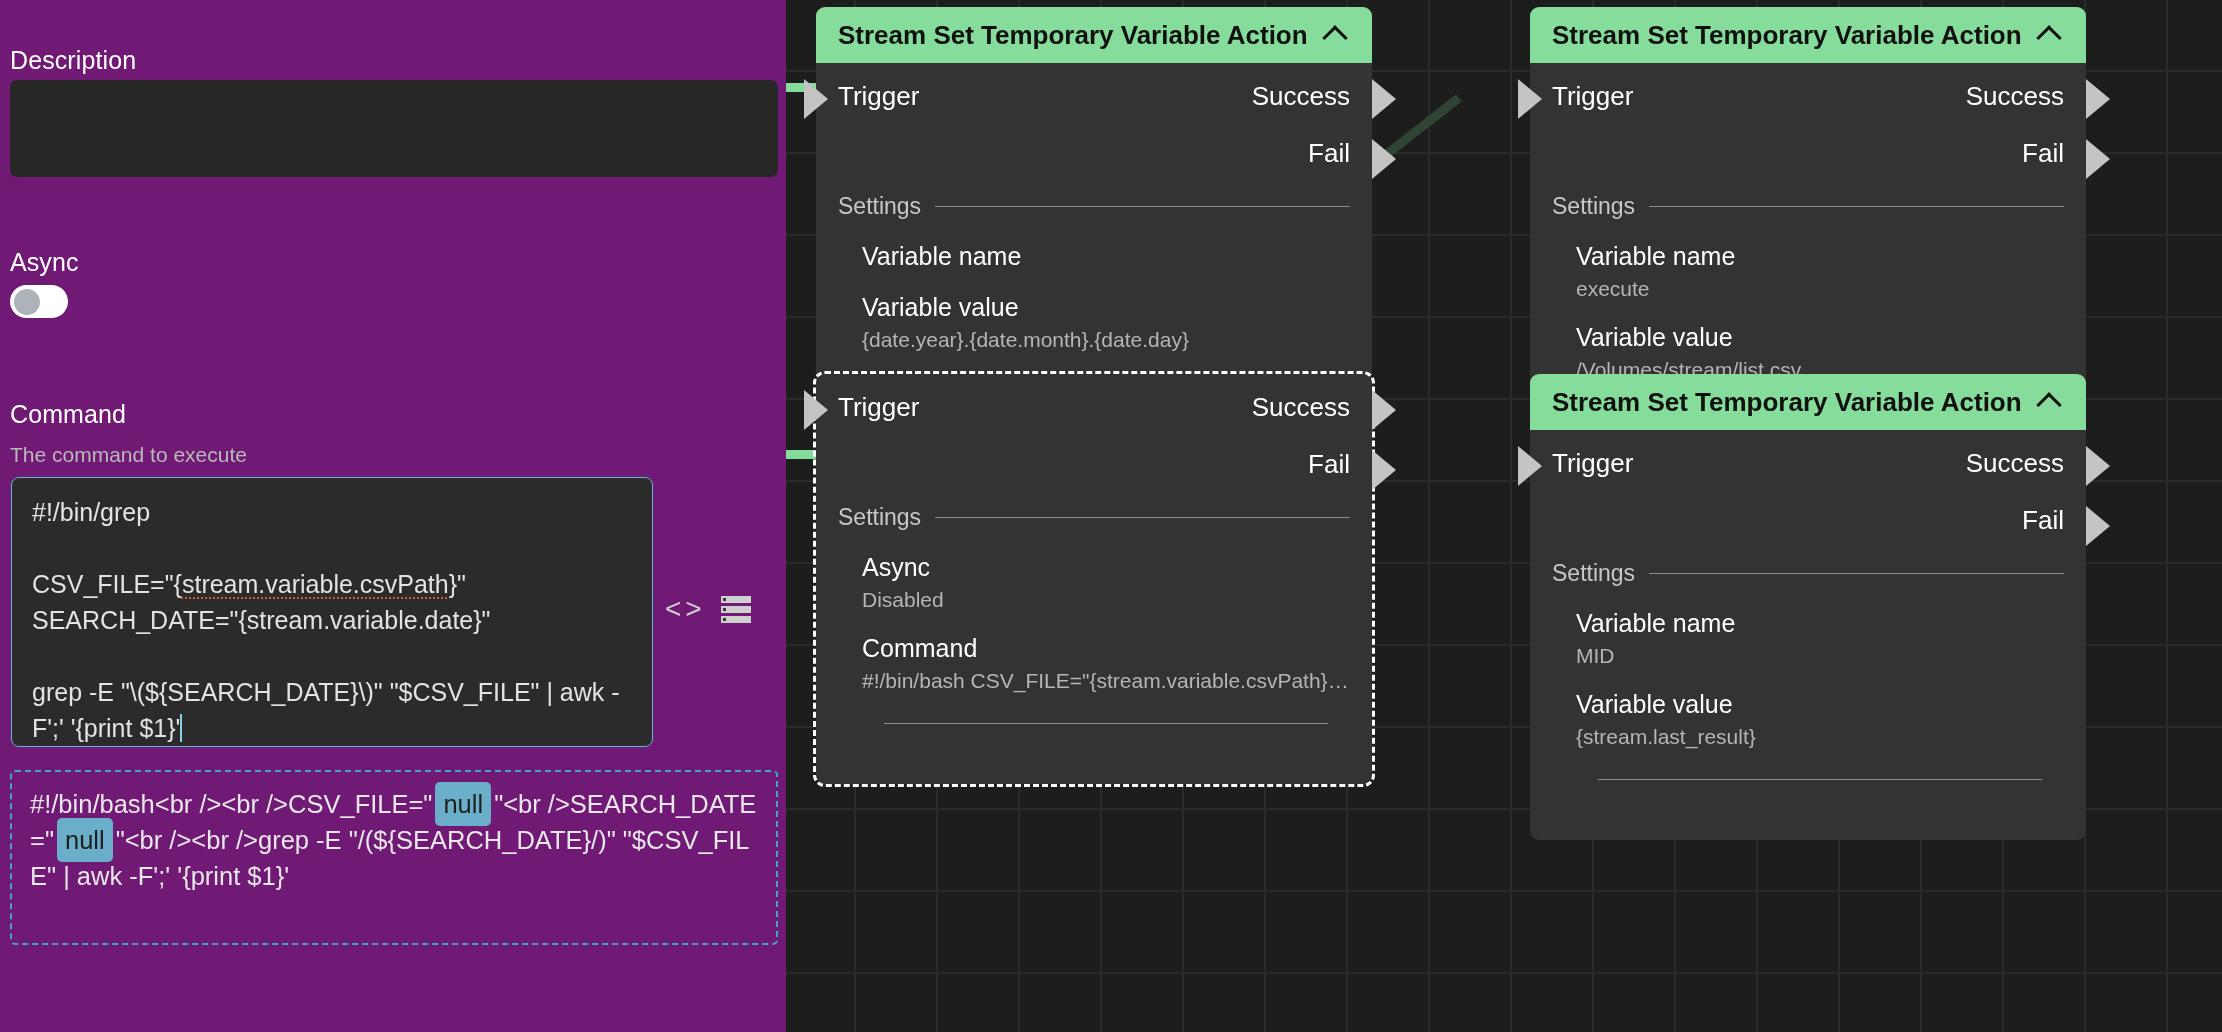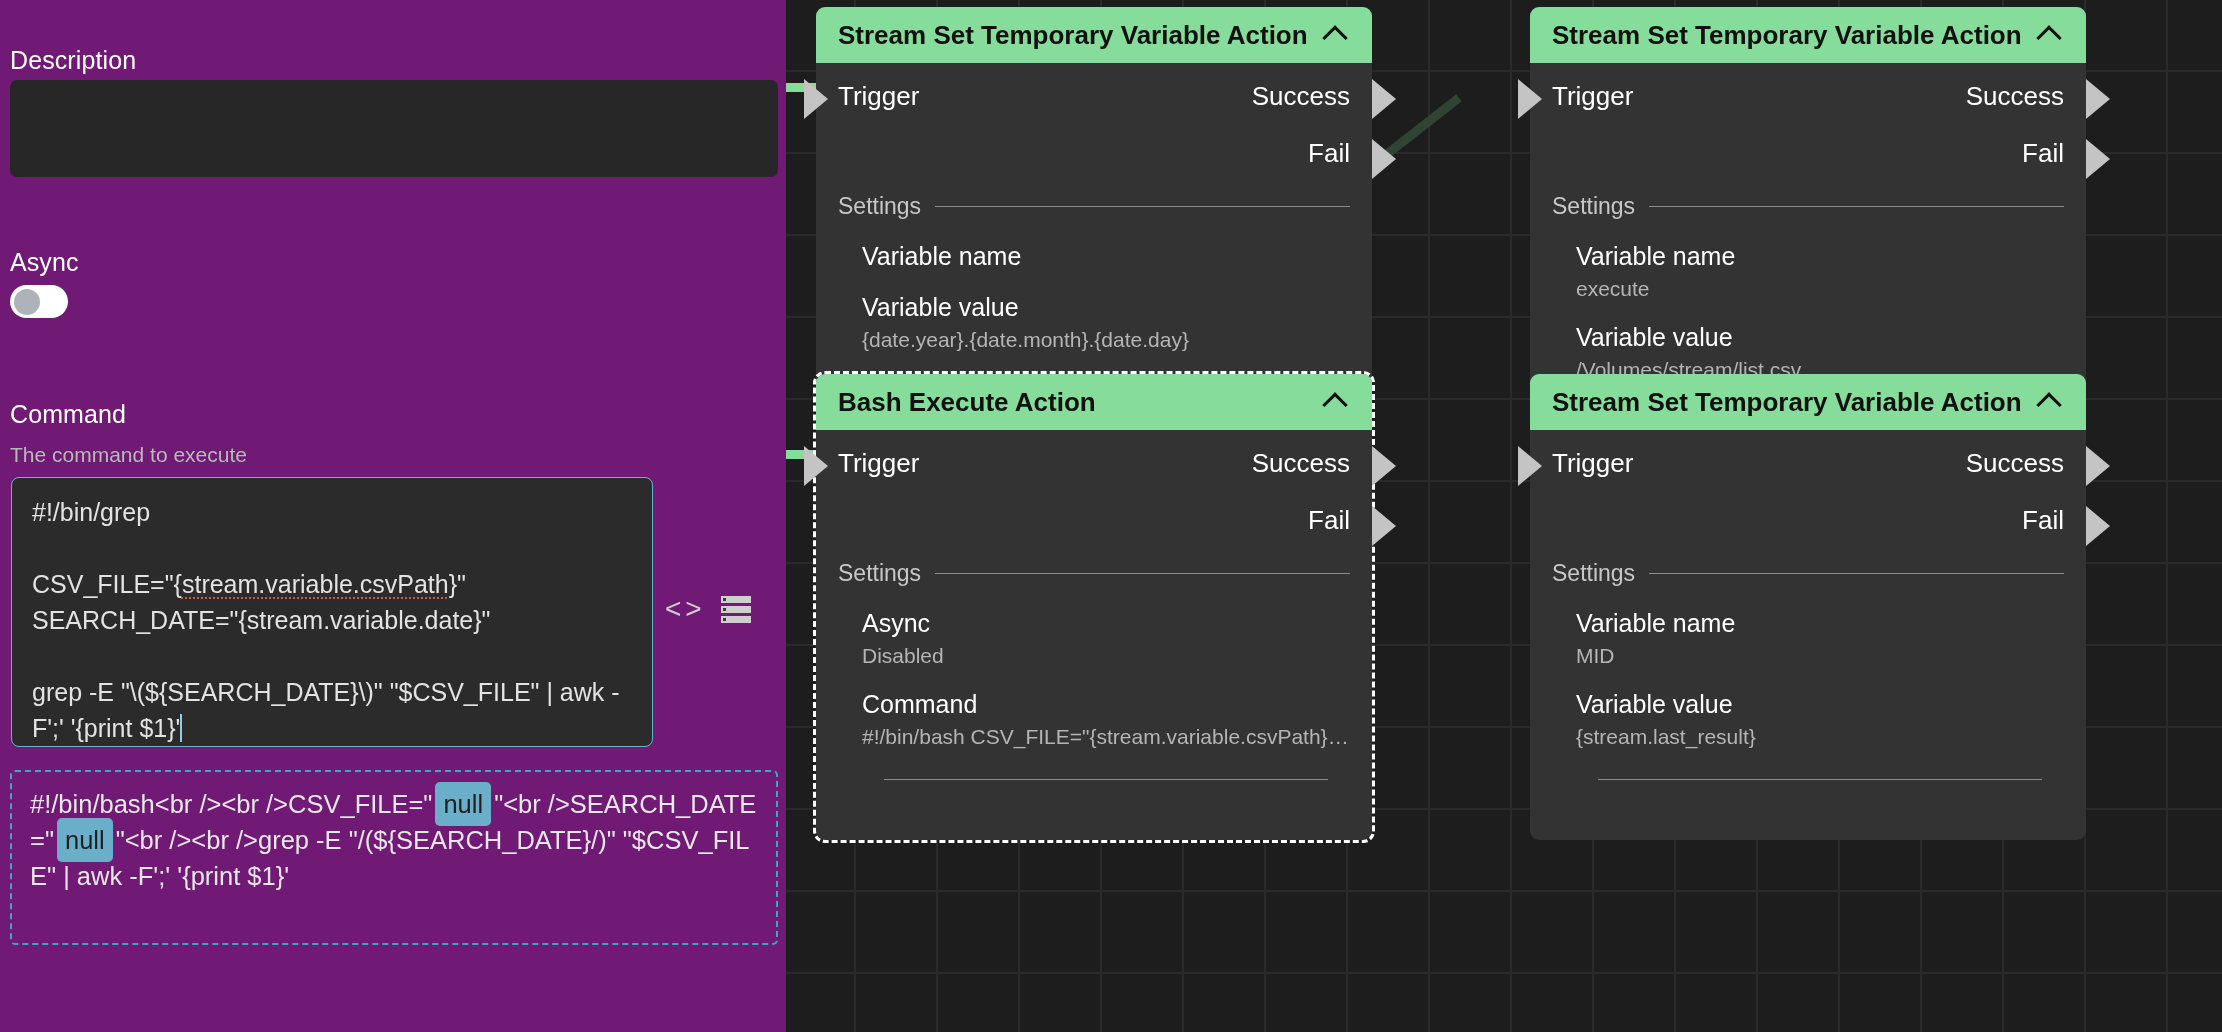--- a/index.html
+++ b/index.html
@@ -319,24 +319,20 @@
         <div class="setting">
           <div class="setting-name">Variable value</div>
           <div class="setting-val">/Volumes/stream/list.csv</div>
         </div>
         <div class="bottom-rule"></div>
       </div>
       <div class="node-foot"></div>
     </div>
 
     <div class="node selected" style="left:30px; top:374px;">
-      <div class="node-header">
-        <span>Bash Execute Action</span>
-        <span class="chev"></span>
-      </div>
       <div class="ports">
         <div class="arrow in in-trigger"></div>
         <div class="arrow out out-success"></div>
         <div class="arrow out out-fail"></div>
         <div class="port-row">
           <span class="port-label">Trigger</span>
           <span class="port-right">Success</span>
         </div>
         <div class="port-row port-fail">
           <span></span>

